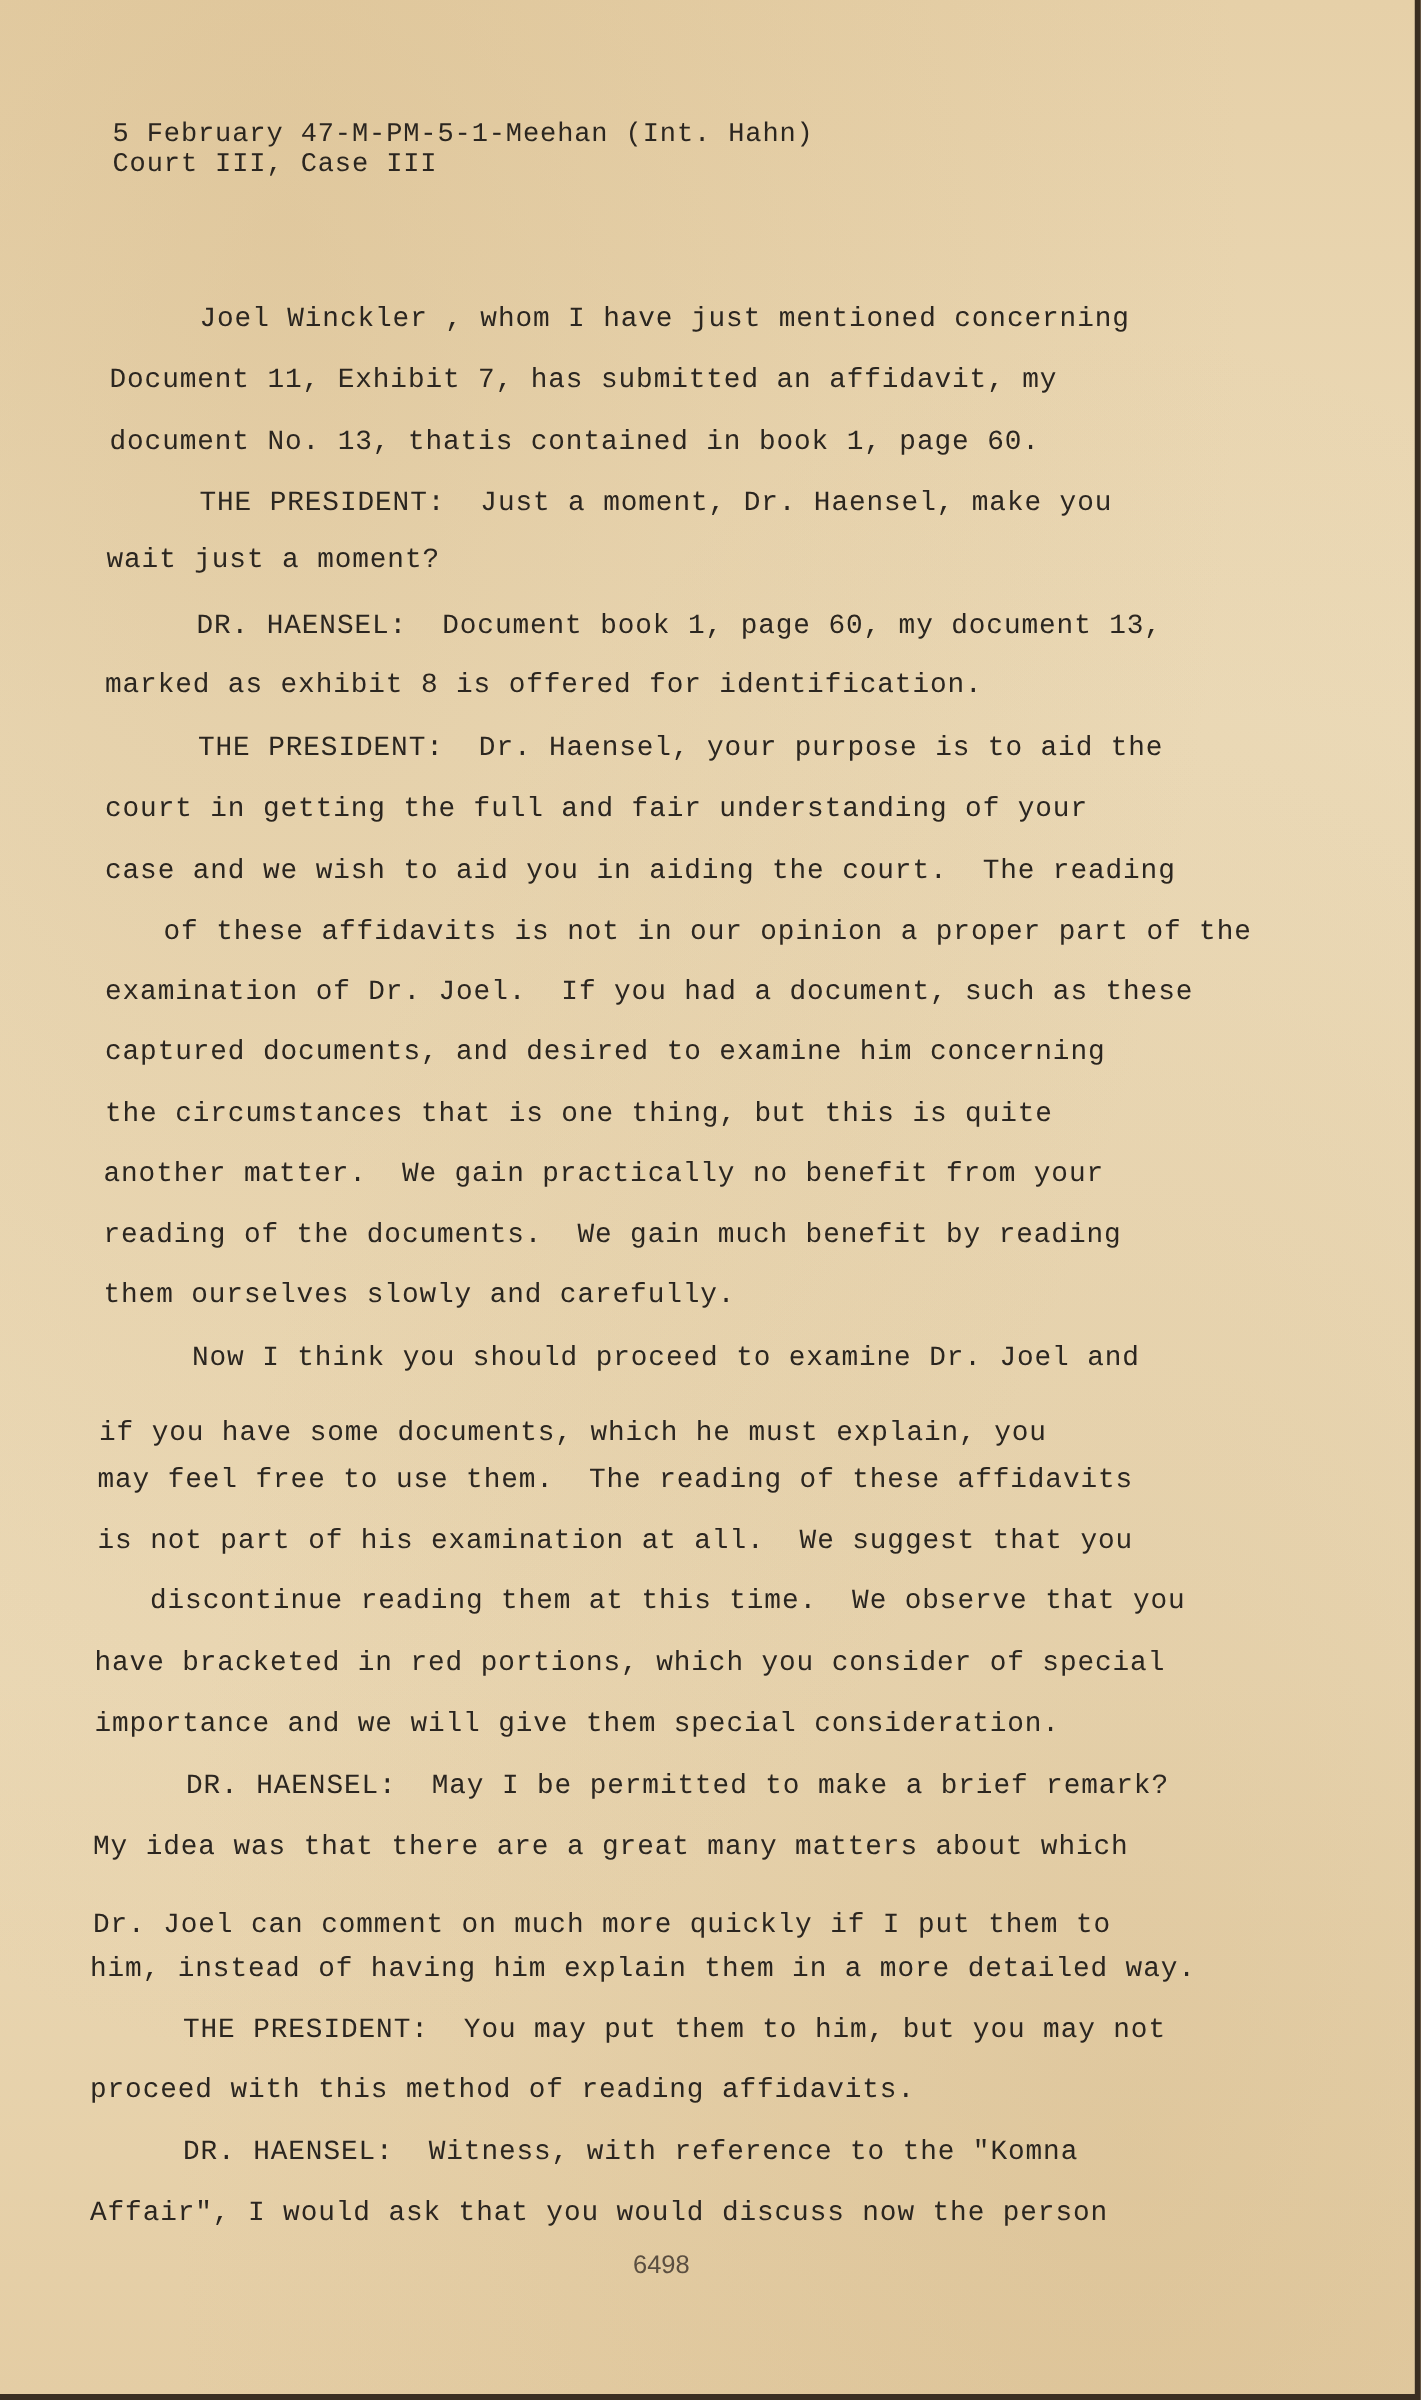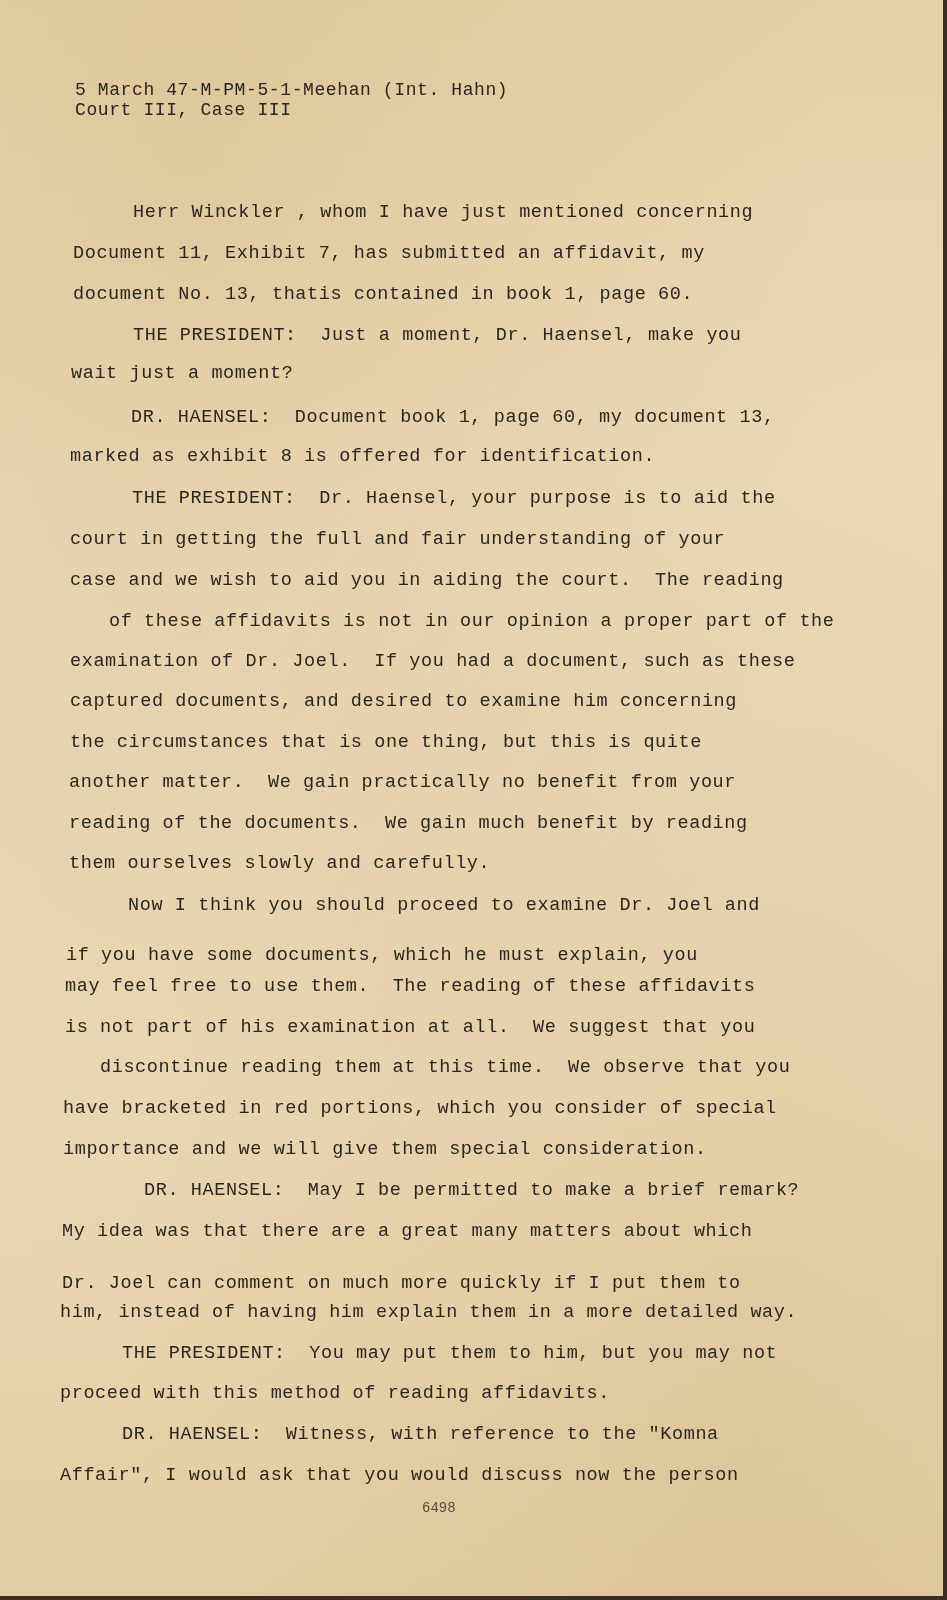--- a/index.html
+++ b/index.html
@@ -31,35 +31,35 @@
       position: absolute;
     }
     .header-line {
       font-size: 18px;
       line-height: 20px;
     }
     .body-line {
       line-height: 20px;
     }
     .page-number {
-      font-family: Liberation Mono, monospace;
+      font-family: Liberation Sans, sans-serif;
       color: #5a4e40;
-      font-size: 14px;
+      font-size: 17px;
       position: absolute;
     }
   </style>
 </head>
 <body>
 
 <div class="paper">
 
-  <div class="typed header-line" style="left:75px; top:80px;">5 March 47-M-PM-5-1-Meehan (Int. Hahn)</div>
+  <div class="typed header-line" style="left:75px; top:80px;">5 February 47-M-PM-5-1-Meehan (Int. Hahn)</div>
   <div class="typed header-line" style="left:75px; top:100px;">Court III, Case III</div>
 
-  <div class="typed body-line" style="left:133px; top:203px;">Herr Winckler , whom I have just mentioned concerning</div>
+  <div class="typed body-line" style="left:133px; top:203px;">Joel Winckler , whom I have just mentioned concerning</div>
   <div class="typed body-line" style="left:73px; top:244px;">Document 11, Exhibit 7, has submitted an affidavit, my</div>
   <div class="typed body-line" style="left:73px; top:285px;">document No. 13, thatis contained in book 1, page 60.</div>
   <div class="typed body-line" style="left:133px; top:326px;">THE PRESIDENT:  Just a moment, Dr. Haensel, make you</div>
   <div class="typed body-line" style="left:71px; top:364px;">wait just a moment?</div>
   <div class="typed body-line" style="left:131px; top:408px;">DR. HAENSEL:  Document book 1, page 60, my document 13,</div>
   <div class="typed body-line" style="left:70px; top:447px;">marked as exhibit 8 is offered for identification.</div>
   <div class="typed body-line" style="left:132px; top:489px;">THE PRESIDENT:  Dr. Haensel, your purpose is to aid the</div>
   <div class="typed body-line" style="left:70px; top:530px;">court in getting the full and fair understanding of your</div>
   <div class="typed body-line" style="left:70px; top:571px;">case and we wish to aid you in aiding the court.  The reading</div>
   <div class="typed body-line" style="left:70px; top:612px;margin-left:39px;">of these affidavits is not in our opinion a proper part of the</div>
@@ -69,21 +69,21 @@
   <div class="typed body-line" style="left:69px; top:773px;">another matter.  We gain practically no benefit from your</div>
   <div class="typed body-line" style="left:69px; top:814px;">reading of the documents.  We gain much benefit by reading</div>
   <div class="typed body-line" style="left:69px; top:854px;">them ourselves slowly and carefully.</div>
   <div class="typed body-line" style="left:128px; top:896px;">Now I think you should proceed to examine Dr. Joel and</div>
   <div class="typed body-line" style="left:66px; top:936px;margin-top:10px;">if you have some documents, which he must explain, you</div>
   <div class="typed body-line" style="left:65px; top:977px;">may feel free to use them.  The reading of these affidavits</div>
   <div class="typed body-line" style="left:65px; top:1018px;">is not part of his examination at all.  We suggest that you</div>
   <div class="typed body-line" style="left:64px; top:1058px;margin-left:36px;">discontinue reading them at this time.  We observe that you</div>
   <div class="typed body-line" style="left:63px; top:1099px;">have bracketed in red portions, which you consider of special</div>
   <div class="typed body-line" style="left:63px; top:1140px;">importance and we will give them special consideration.</div>
-  <div class="typed body-line" style="left:124px; top:1181px;margin-left:20px;">DR. HAENSEL:  May I be permitted to make a brief remark?</div>
+  <div class="typed body-line" style="left:124px; top:1181px;">DR. HAENSEL:  May I be permitted to make a brief remark?</div>
   <div class="typed body-line" style="left:62px; top:1222px;">My idea was that there are a great many matters about which</div>
   <div class="typed body-line" style="left:62px; top:1262px;margin-top:12px;">Dr. Joel can comment on much more quickly if I put them to</div>
   <div class="typed body-line" style="left:60px; top:1303px;">him, instead of having him explain them in a more detailed way.</div>
   <div class="typed body-line" style="left:122px; top:1344px;">THE PRESIDENT:  You may put them to him, but you may not</div>
   <div class="typed body-line" style="left:60px; top:1384px;">proceed with this method of reading affidavits.</div>
   <div class="typed body-line" style="left:122px; top:1425px;">DR. HAENSEL:  Witness, with reference to the "Komna</div>
   <div class="typed body-line" style="left:60px; top:1466px;">Affair", I would ask that you would discuss now the person</div>
 
   <div class="page-number" style="left:422px; top:1500px;">6498</div>
 </div>

